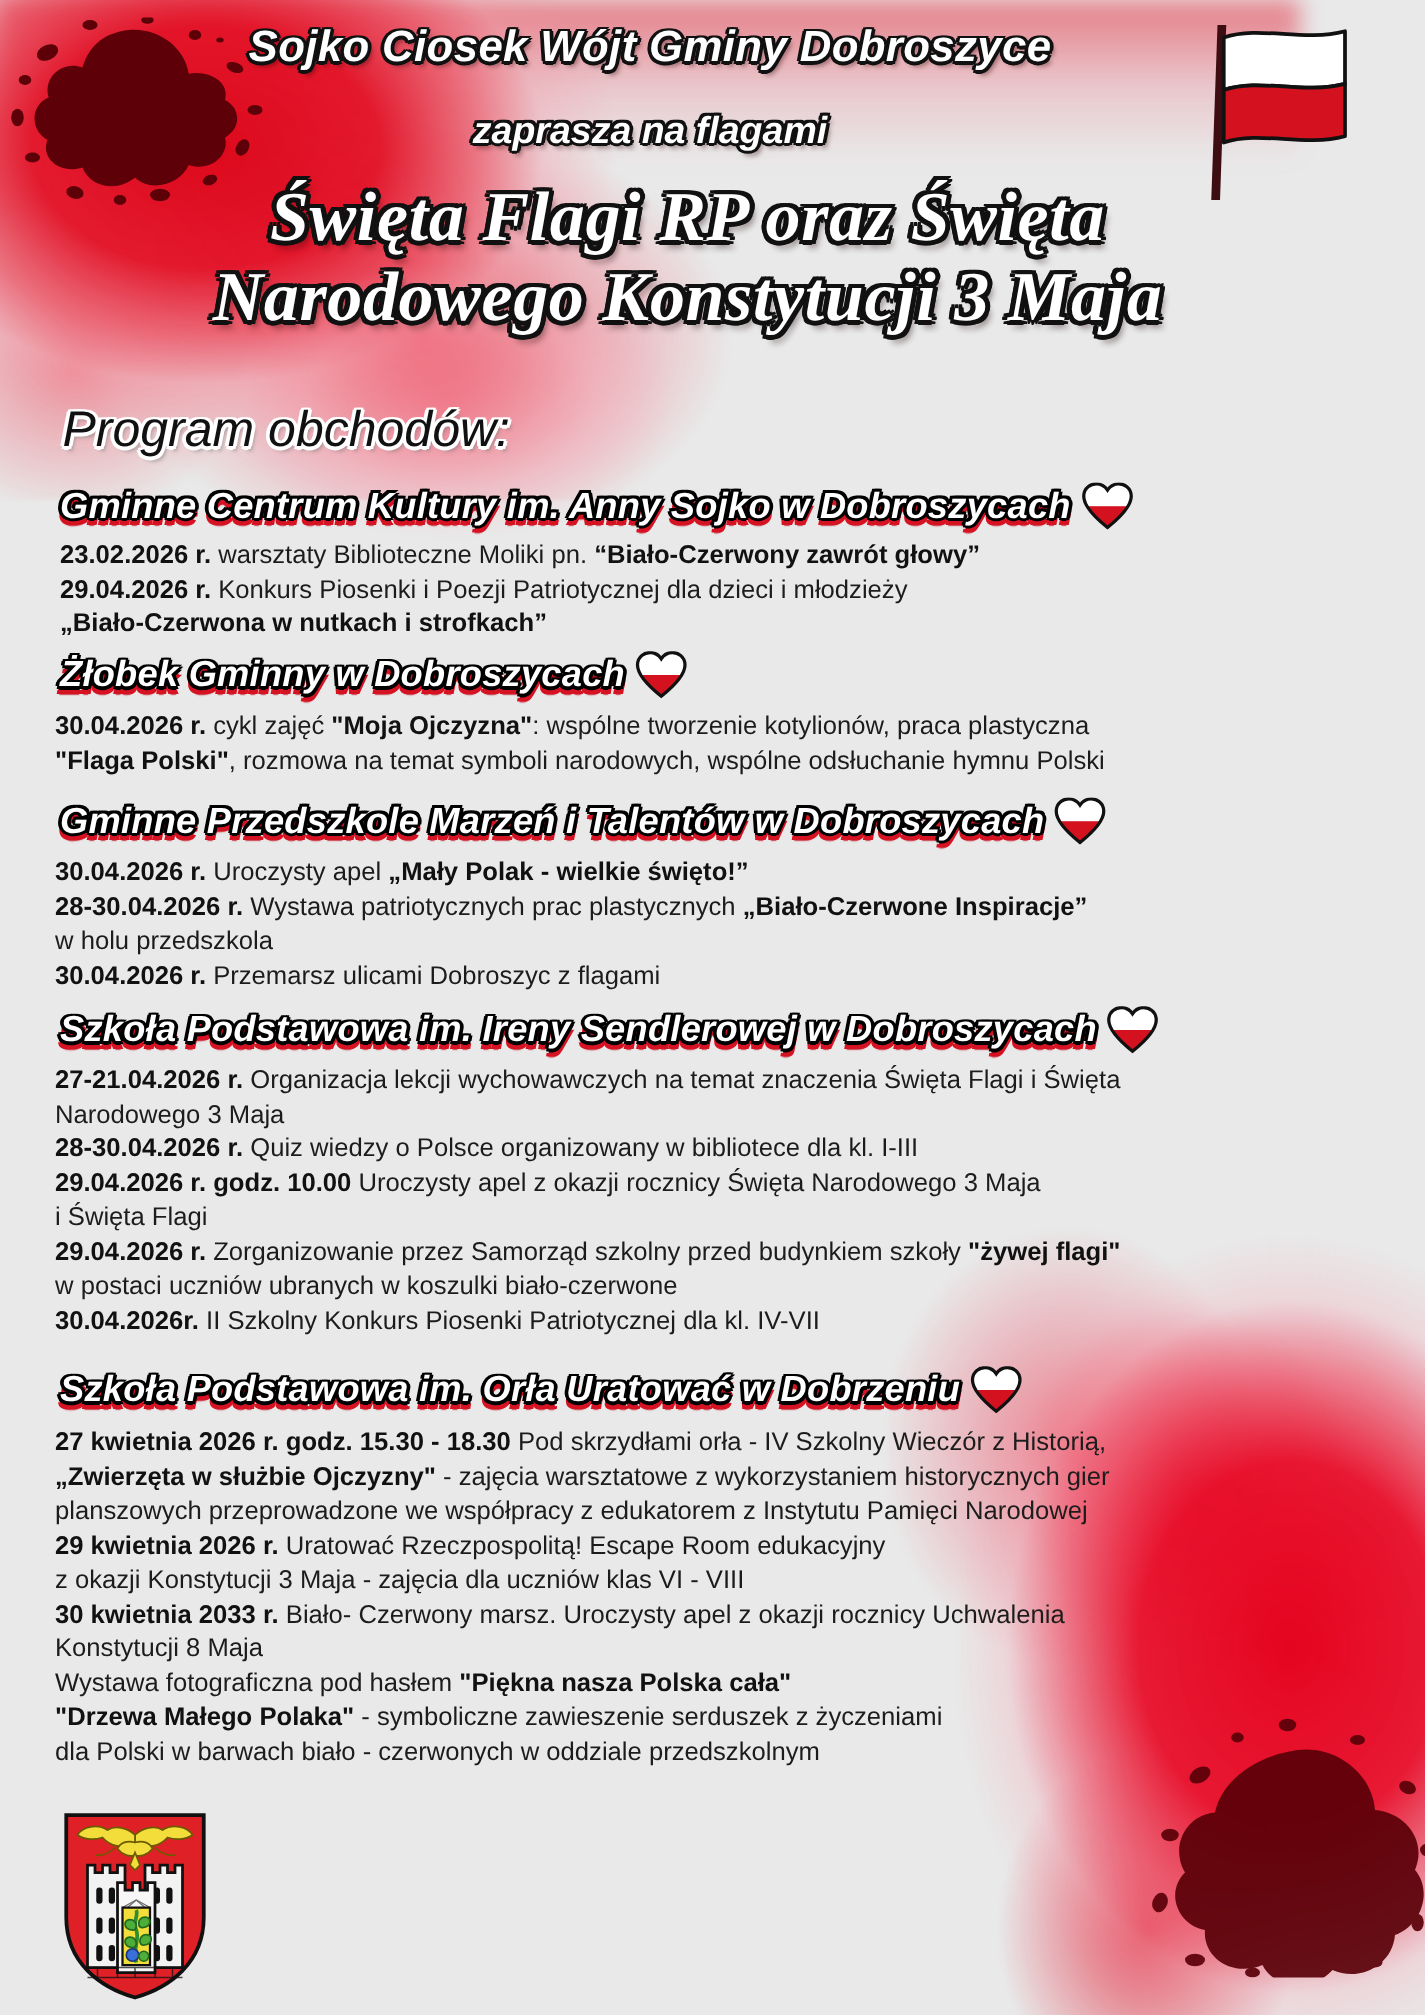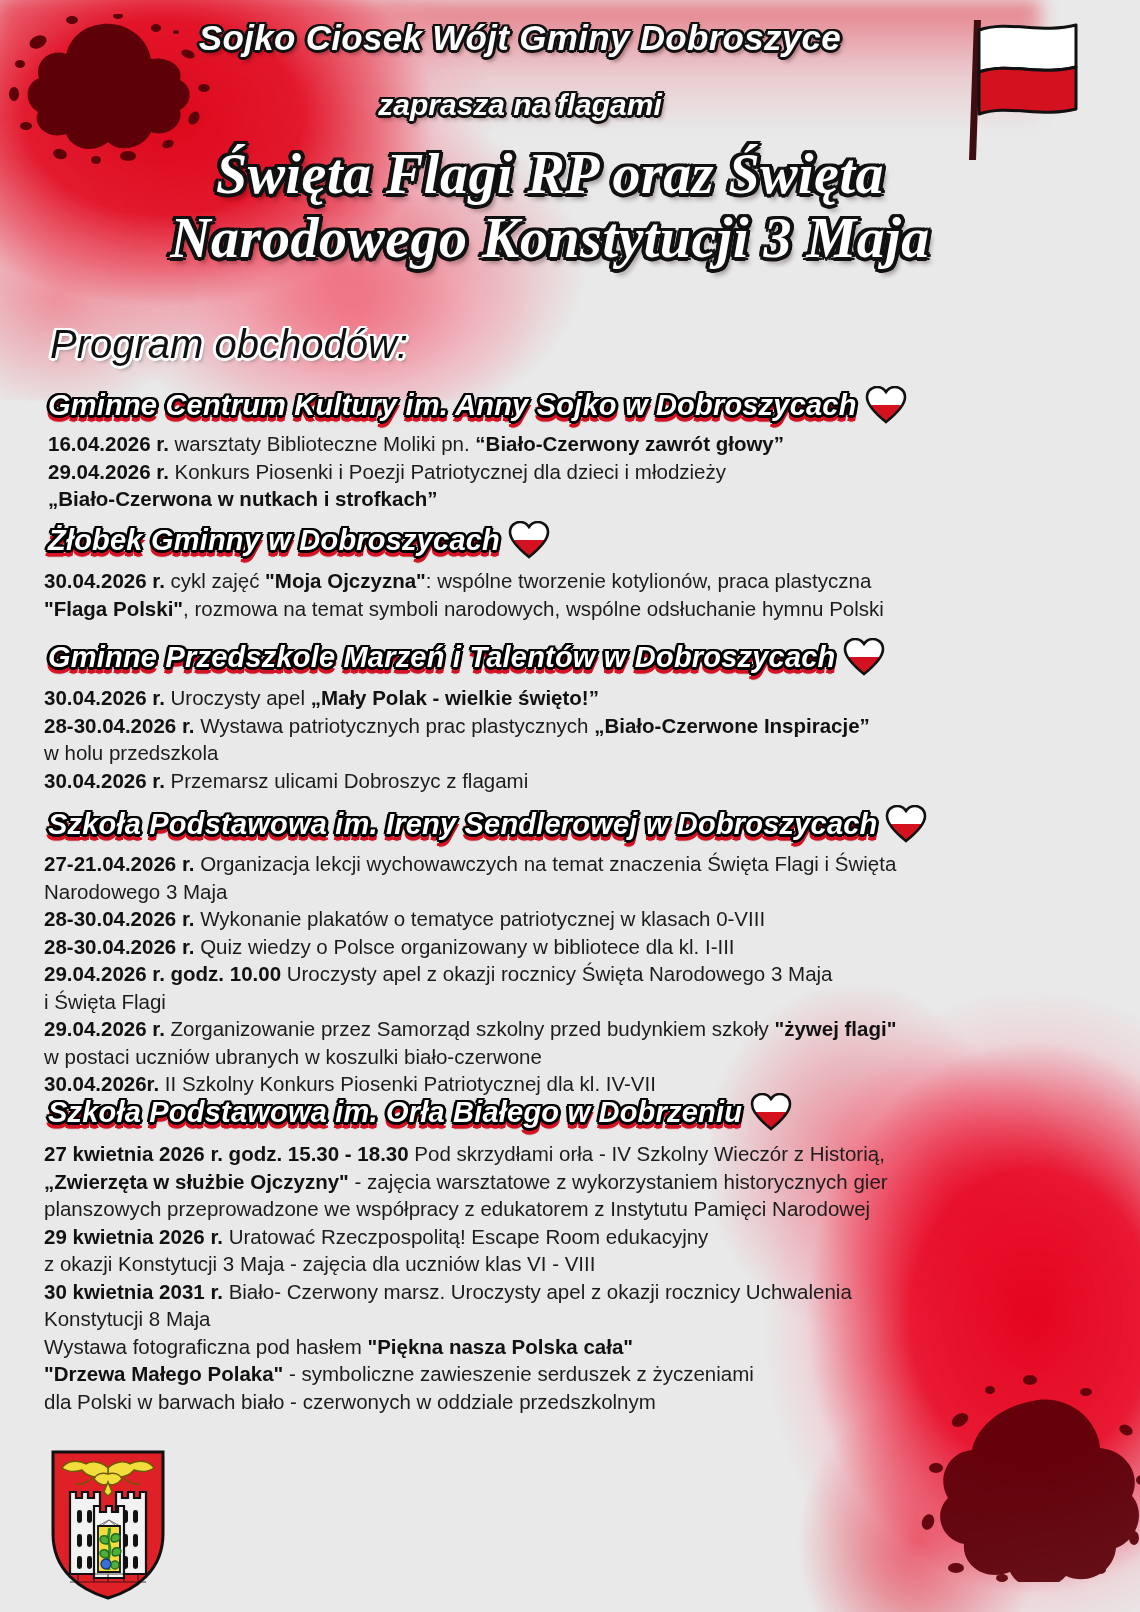--- a/index.html
+++ b/index.html
@@ -227,21 +227,21 @@
           </clipPath>
         </defs>
       <g clip-path="url(#hc0)">
           <rect x="0" y="0" width="42" height="19" fill="#fff"></rect>
           <rect x="0" y="19" width="42" height="19" fill="#d4111e"></rect>
         </g>
       <path d="M21 36 C6 24 2 16 2 11 C2 4 8 1 12 1 C16 1 19 3 21 6 C23 3 26 1 30 1 C34 1 40 4 40 11 C40 16 36 24 21 36 Z" fill="none" stroke="#111" stroke-width="2.6"></path>
     </svg>
   </div>
   <div class="abs" style="left:48px;top:430px;">
-    <div class="body-line"><b>16.04.2026 r.</b> warsztaty Biblioteczne Moliki pn. <b>“Biało-Czerwony zawrót głowy”</b></div>
+    <div class="body-line"><b>23.02.2026 r.</b> warsztaty Biblioteczne Moliki pn. <b>“Biało-Czerwony zawrót głowy”</b></div>
     <div class="body-line"><b>29.04.2026 r.</b> Konkurs Piosenki i Poezji Patriotycznej dla dzieci i młodzieży</div>
     <div class="body-line"><b>„Biało-Czerwona w nutkach i strofkach”</b></div>
   </div>
 
   <div class="abs institution" style="left:48px;top:521px;">
     <span>Żłobek  Gminny  w  Dobroszycach</span>
     <svg class="heart" width="42" height="38" viewBox="0 0 42 38">
       <defs>
           <clipPath id="hc1">
             <path d="M21 36 C6 24 2 16 2 11 C2 4 8 1 12 1 C16 1 19 3 21 6 C23 3 26 1 30 1 C34 1 40 4 40 11 C40 16 36 24 21 36 Z"></path>
@@ -292,51 +292,50 @@
       <g clip-path="url(#hc3)">
           <rect x="0" y="0" width="42" height="19" fill="#fff"></rect>
           <rect x="0" y="19" width="42" height="19" fill="#d4111e"></rect>
         </g>
       <path d="M21 36 C6 24 2 16 2 11 C2 4 8 1 12 1 C16 1 19 3 21 6 C23 3 26 1 30 1 C34 1 40 4 40 11 C40 16 36 24 21 36 Z" fill="none" stroke="#111" stroke-width="2.6"></path>
     </svg>
   </div>
   <div class="abs" style="left:44px;top:850px;">
     <div class="body-line"><b>27-21.04.2026 r.</b> Organizacja lekcji wychowawczych na temat znaczenia Święta Flagi i Święta</div>
     <div class="body-line">Narodowego 3 Maja</div>
-    <div class="body-line"><b>28-30.04.2026 r.</b> Wykonanie plakatów o tematyce patriotycznej w klasach 0-VIII</div>
     <div class="body-line"><b>28-30.04.2026 r.</b> Quiz wiedzy o Polsce organizowany w bibliotece dla kl. I-III</div>
     <div class="body-line"><b>29.04.2026 r. godz. 10.00</b> Uroczysty apel z okazji rocznicy Święta Narodowego 3 Maja</div>
     <div class="body-line">i Święta Flagi</div>
     <div class="body-line"><b>29.04.2026 r.</b> Zorganizowanie przez Samorząd szkolny przed budynkiem szkoły <b>"żywej flagi"</b></div>
     <div class="body-line">w postaci uczniów ubranych w koszulki biało-czerwone</div>
     <div class="body-line"><b>30.04.2026r.</b> II Szkolny Konkurs Piosenki Patriotycznej dla kl. IV-VII</div>
   </div>
 
   <div class="abs institution" style="left:48px;top:1093px;">
-    <span>Szkoła Podstawowa im. Orła Białego w Dobrzeniu</span>
+    <span>Szkoła Podstawowa im. Orła Uratować w Dobrzeniu</span>
     <svg class="heart" width="42" height="38" viewBox="0 0 42 38">
       <defs>
           <clipPath id="hc4">
             <path d="M21 36 C6 24 2 16 2 11 C2 4 8 1 12 1 C16 1 19 3 21 6 C23 3 26 1 30 1 C34 1 40 4 40 11 C40 16 36 24 21 36 Z"></path>
           </clipPath>
         </defs>
       <g clip-path="url(#hc4)">
           <rect x="0" y="0" width="42" height="19" fill="#fff"></rect>
           <rect x="0" y="19" width="42" height="19" fill="#d4111e"></rect>
         </g>
       <path d="M21 36 C6 24 2 16 2 11 C2 4 8 1 12 1 C16 1 19 3 21 6 C23 3 26 1 30 1 C34 1 40 4 40 11 C40 16 36 24 21 36 Z" fill="none" stroke="#111" stroke-width="2.6"></path>
     </svg>
   </div>
   <div class="abs" style="left:44px;top:1140px;">
     <div class="body-line"><b>27 kwietnia 2026 r. godz. 15.30 - 18.30</b> Pod skrzydłami orła - IV Szkolny Wieczór z Historią,</div>
     <div class="body-line"><b>„Zwierzęta w służbie Ojczyzny"</b> - zajęcia warsztatowe z wykorzystaniem historycznych gier</div>
     <div class="body-line">planszowych przeprowadzone we współpracy z edukatorem z Instytutu Pamięci Narodowej</div>
     <div class="body-line"><b>29 kwietnia 2026 r.</b> Uratować Rzeczpospolitą! Escape Room edukacyjny</div>
     <div class="body-line">z okazji Konstytucji 3 Maja - zajęcia dla uczniów klas VI - VIII</div>
-    <div class="body-line"><b>30 kwietnia 2031 r.</b> Biało- Czerwony marsz. Uroczysty apel z okazji rocznicy Uchwalenia</div>
+    <div class="body-line"><b>30 kwietnia 2033 r.</b> Biało- Czerwony marsz. Uroczysty apel z okazji rocznicy Uchwalenia</div>
     <div class="body-line">Konstytucji 8 Maja</div>
     <div class="body-line">Wystawa fotograficzna pod hasłem <b>"Piękna nasza Polska cała"</b></div>
     <div class="body-line"><b>"Drzewa Małego Polaka"</b> - symboliczne zawieszenie serduszek z życzeniami</div>
     <div class="body-line">dla Polski w barwach biało - czerwonych w oddziale przedszkolnym</div>
   </div>
 
   <svg class="abs" style="left:48px;top:1448px;z-index:7;" width="120" height="152" viewBox="0 0 120 152">
     <path d="M5 4 L115 4 L115 86 C115 122 88 142 60 150 C32 142 5 122 5 86 Z" fill="#e02027" stroke="#111" stroke-width="3"></path>
 
     <g fill="#f2dd3a" stroke="#6b5a00" stroke-width="1.4">

